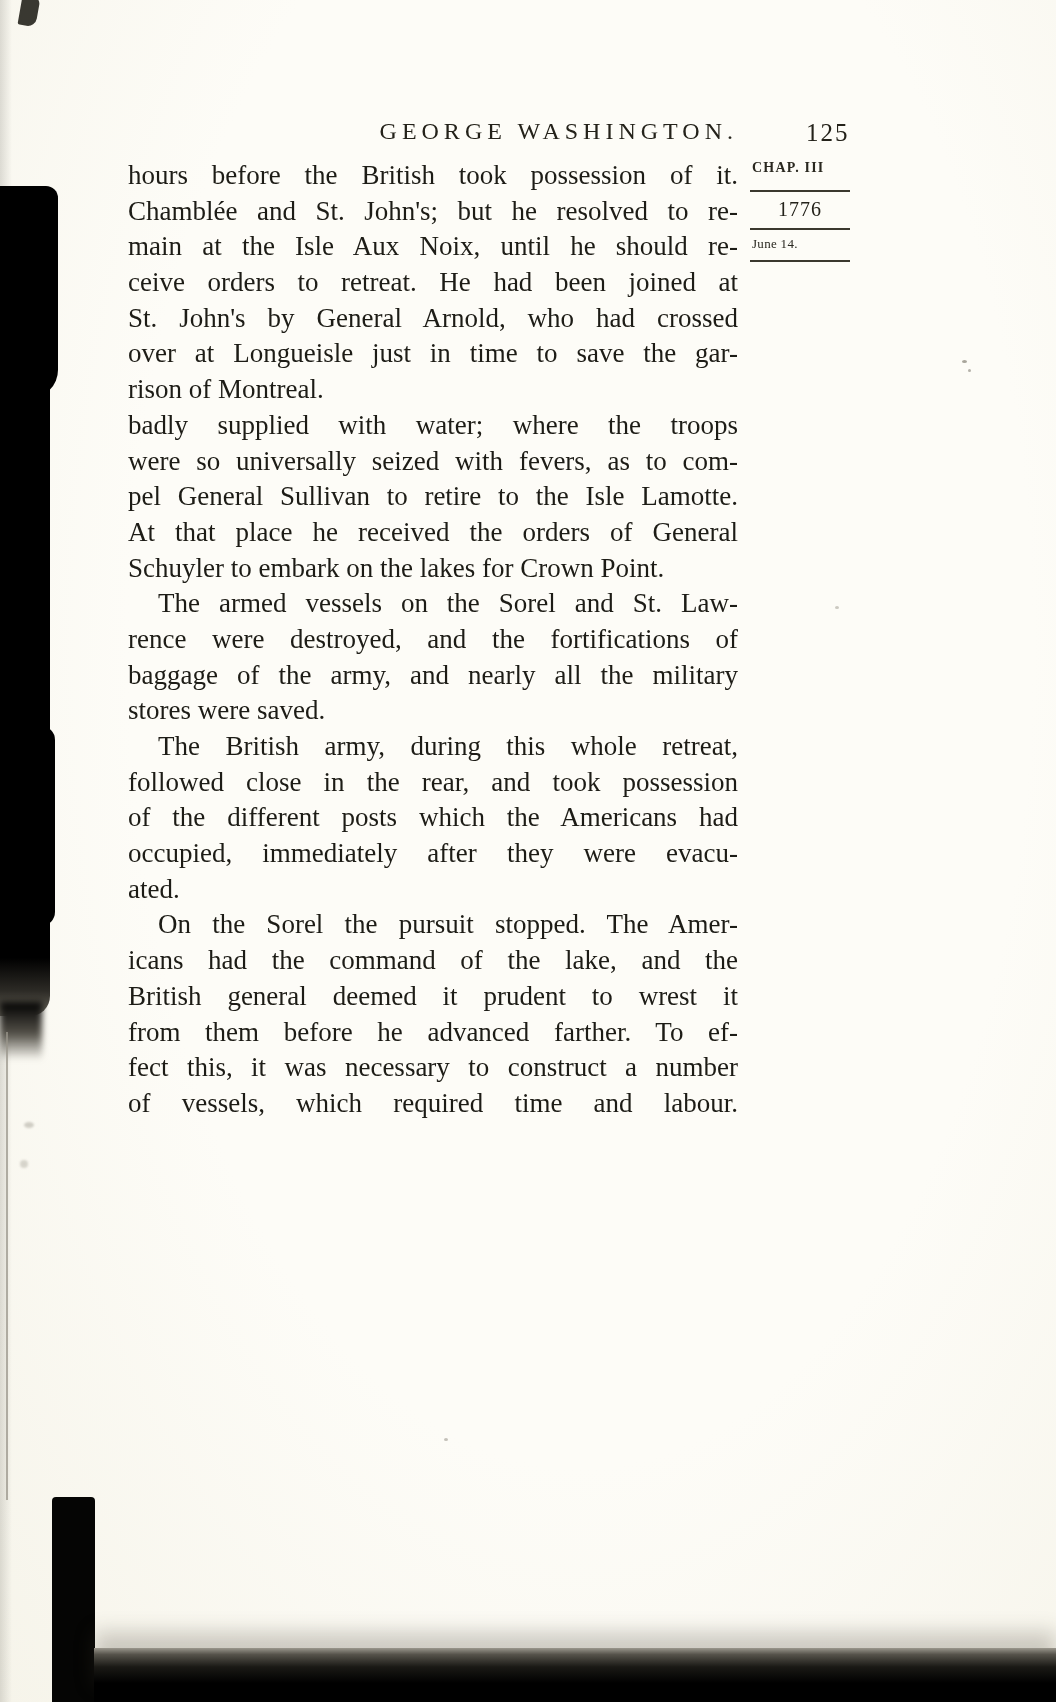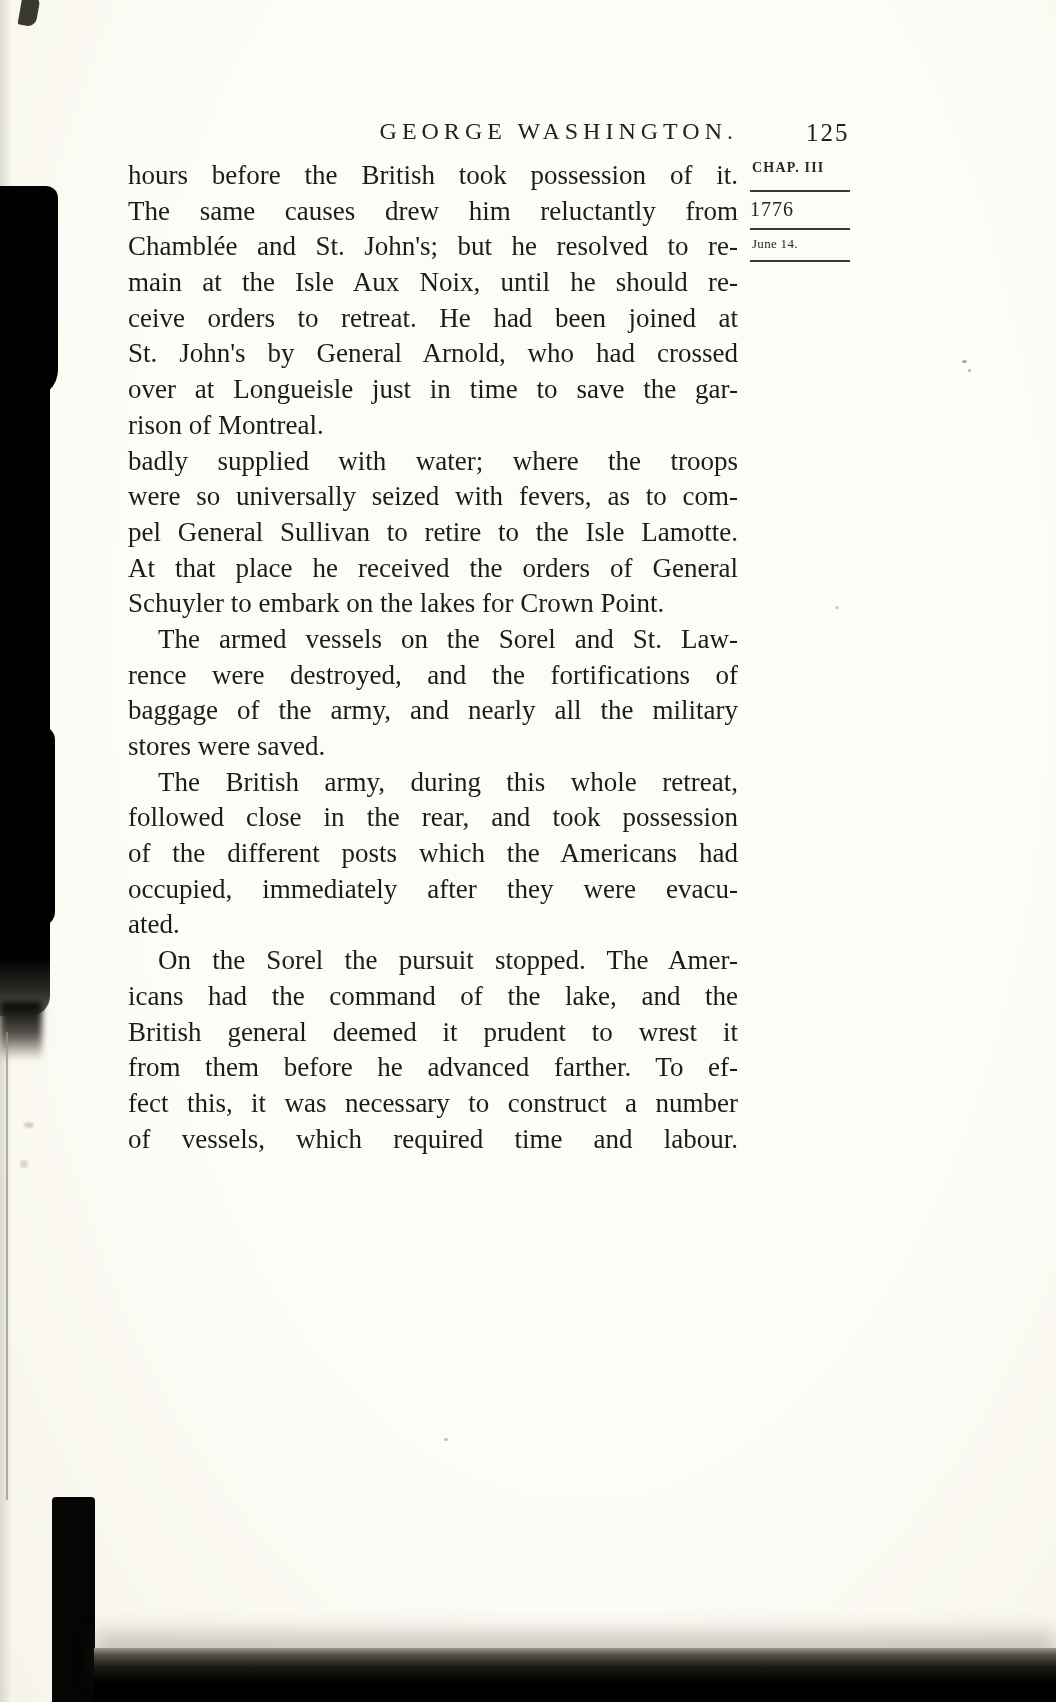--- a/index.html
+++ b/index.html
@@ -61,20 +61,21 @@
     color: #2a2820;
     margin: 0 0 14px 2px;
   }
   .margin-notes .rule {
     border: none;
     border-top: 2px solid #3a382e;
     margin: 0;
   }
   .margin-notes .year {
     font-size: 20px;
+    text-align: center;
     letter-spacing: 1px;
     margin: 6px 0 7px 0;
     color: #24221a;
   }
   .margin-notes .date {
     font-size: 13px;
     letter-spacing: 0.3px;
     margin: 6px 0 8px 2px;
     color: #2a2820;
   }
@@ -198,21 +199,20 @@
     <div class="chap">CHAP. III</div>
     <hr class="rule">
     <div class="year">1776</div>
     <hr class="rule">
     <div class="date">June 14.</div>
     <hr class="rule">
   </div>
 
   <div class="text-block">
       <div class="line">hours before the British took possession of it.</div>
-      <div class="line">The same causes drew him reluctantly from</div>
       <div class="line">Chamblée and St. John's; but he resolved to re-</div>
       <div class="line">main at the Isle Aux Noix, until he should re-</div>
       <div class="line">ceive orders to retreat. He had been joined at</div>
       <div class="line">St. John's by General Arnold, who had crossed</div>
       <div class="line">over at Longueisle just in time to save the gar-</div>
       <div class="line last">rison of Montreal.</div>
       <div class="line">badly supplied with water; where the troops</div>
       <div class="line">were so universally seized with fevers, as to com-</div>
       <div class="line">pel General Sullivan to retire to the Isle Lamotte.</div>
       <div class="line">At that place he received the orders of General</div>

